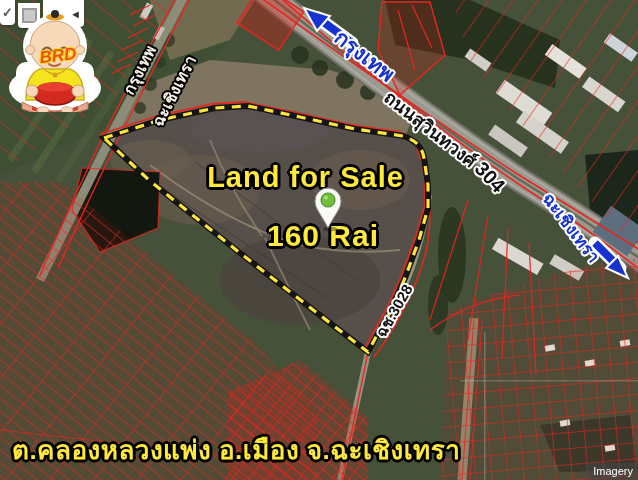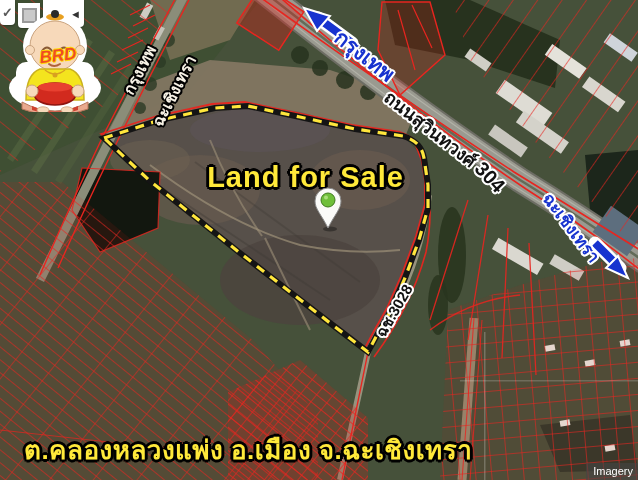--- a/index.html
+++ b/index.html
@@ -16,21 +16,21 @@
   .outline-white { text-shadow:2px 0 0 #fff,-2px 0 0 #fff,0 2px 0 #fff,0 -2px 0 #fff,
     1.5px 1.5px 0 #fff,-1.5px 1.5px 0 #fff,1.5px -1.5px 0 #fff,-1.5px -1.5px 0 #fff; }
   .big-yellow { color:var(--highlight-yellow,#ffe93a); text-align:center; z-index:3; }
   .title { left:203px; top:163px; width:205px; font-size:29px; letter-spacing:1px; }
   .area  { left:248px; top:221px; width:150px; font-size:30px; letter-spacing:1px; }
   .watermark { left:138px; top:213px; width:380px; font-size:47px; text-align:center;
     color:rgba(112,108,112,0.52); z-index:2; letter-spacing:0px; }
   .blue { color:var(--label-blue,#1733cf); }
   .black { color:#111; }
   .cream { color:#f7f2e6; }
-  .caption { left:24px; top:437px; font-size:26px; color:var(--highlight-yellow,#ffe93a); z-index:6; letter-spacing:0.5px; }
+  .caption { left:12px; top:437px; font-size:26px; color:var(--highlight-yellow,#ffe93a); z-index:6; letter-spacing:0.5px; }
   .attribution { position:absolute; right:0; bottom:0; background:rgba(68,68,68,0.6);
     color:#fff; font-size:11px; padding:2px 5px 3px 7px; z-index:6;margin-left:35px; }
   .chip { position:absolute; background:#fff; border-radius:0 0 4px 4px; z-index:4;
     box-shadow:0 1px 2px rgba(0,0,0,0.3); display:flex; align-items:center; justify-content:center; }
   .chip .glyph { color:#5a5a5a; font-size:13px; font-weight:bold; }
   .sq-icon { width:11px; height:11px; border:2px solid #9a9a9a; background:#c9c9c9; }
   .logo-wrap { position:absolute; left:2px; top:8px; width:106px; height:104px; z-index:5; }
   .logo-wrap .brd { position:absolute; left:27px; top:38px; width:58px; text-align:center;
     font-size:17px; font-weight:900; font-style:italic; color:#ef4d22; transform:rotate(-7deg);
     text-shadow:1px 0 0 #ffd900,-1px 0 0 #ffd900,0 1px 0 #ffd900,0 -1px 0 #ffd900; z-index:2; }
@@ -186,20 +186,21 @@
       <path d="M595,243 L616,264" stroke="var(--label-blue,#1733cf)" stroke-width="8"></path>
       <polygon points="628,278 606,268 618,256" fill="var(--label-blue,#1733cf)" stroke="#fff" stroke-width="2"></polygon>
     </g>
 
     <rect x="484" y="332" width="1.5" height="148" fill="rgba(255,255,255,0.22)"></rect>
     <rect x="460" y="380" width="178" height="1.5" fill="rgba(255,255,255,0.18)"></rect>
   </svg>
 
 
   <div class="lbl big-yellow outline-black-big title">Land for Sale</div>
+  <div class="lbl big-yellow outline-black-big area">160 Rai</div>
 
   <div class="lbl blue outline-white" style="left:344px; top:26px; font-size:21px; transform:rotate(38deg);">กรุงเทพ</div>
   <div class="lbl black outline-white" style="left:392px; top:88px; font-size:18px; transform:rotate(38deg);">ถนนสุวินทวงศ์</div>
   <div class="lbl black outline-white" style="left:486px; top:158px; font-size:20px; transform:rotate(47deg);">304</div>
   <div class="lbl blue outline-white" style="left:553px; top:190px; font-size:17px; transform:rotate(53deg);">ฉะเชิงเทรา</div>
   <div class="lbl cream outline-black" style="left:121px; top:90px; font-size:16px; transform:rotate(-63deg);">กรุงเทพ</div>
   <div class="lbl cream outline-black" style="left:150px; top:122px; font-size:16px; transform:rotate(-63deg);">ฉะเชิงเทรา</div>
   <div class="lbl black outline-white" style="left:373px; top:332px; font-size:15px; transform:rotate(-60deg);">ฉช.3028</div>
 
   <svg class="pinlayer" width="46" height="50" viewBox="0 0 46 50">

